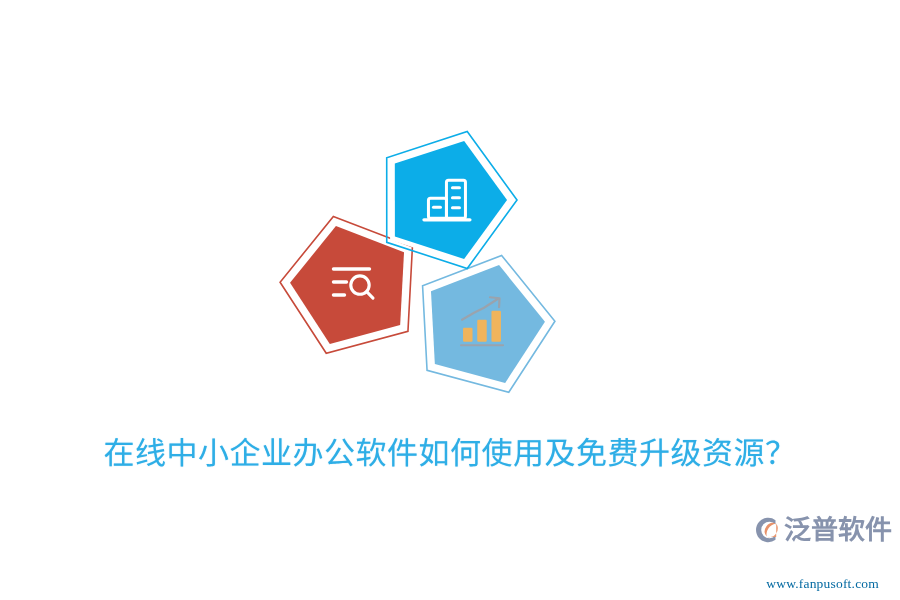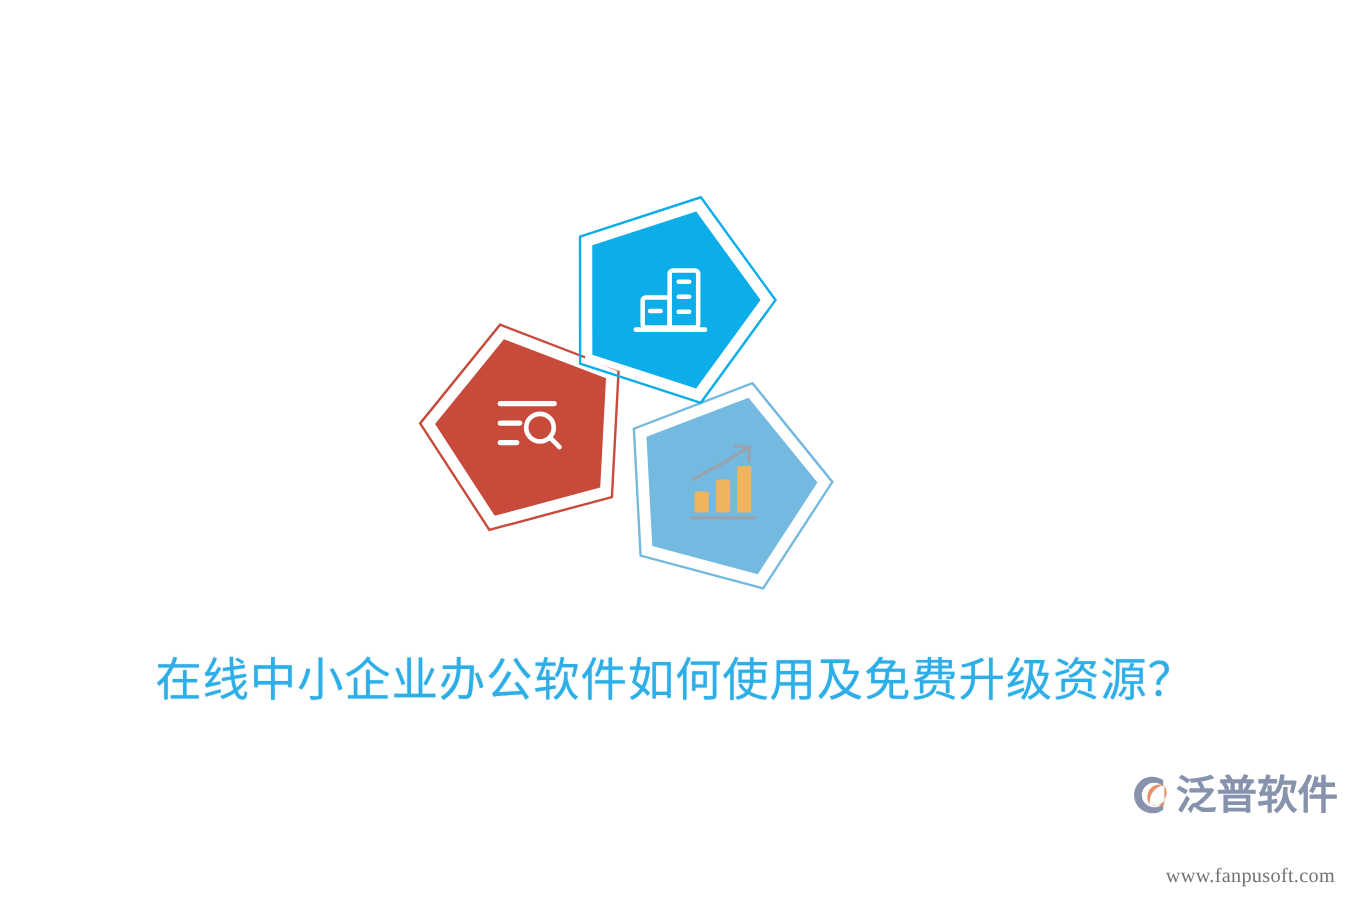--- a/index.html
+++ b/index.html
@@ -87,25 +87,25 @@
     line-height: 30px;
     font-weight: 700;
     color: #8793ad;
     letter-spacing: 0px;
     white-space: nowrap;
   }
   .logo-url {
     font-family: "Liberation Serif", "DejaVu Serif", serif;
     font-size: 13.5px;
     line-height: 17px;
-    color: #737373;
+    color: #0369a1;
     letter-spacing: 0.2px;
     white-space: nowrap;
     margin-top: -1px;
-    margin-right: 2px;
+    margin-right: 13px;
   }
 </style>
 </head>
 <body>
 
 <div class="canvas">
 
   <div class="graphic">
     <svg viewBox="0 0 290 280" xmlns="http://www.w3.org/2000/svg" aria-hidden="true">
 

